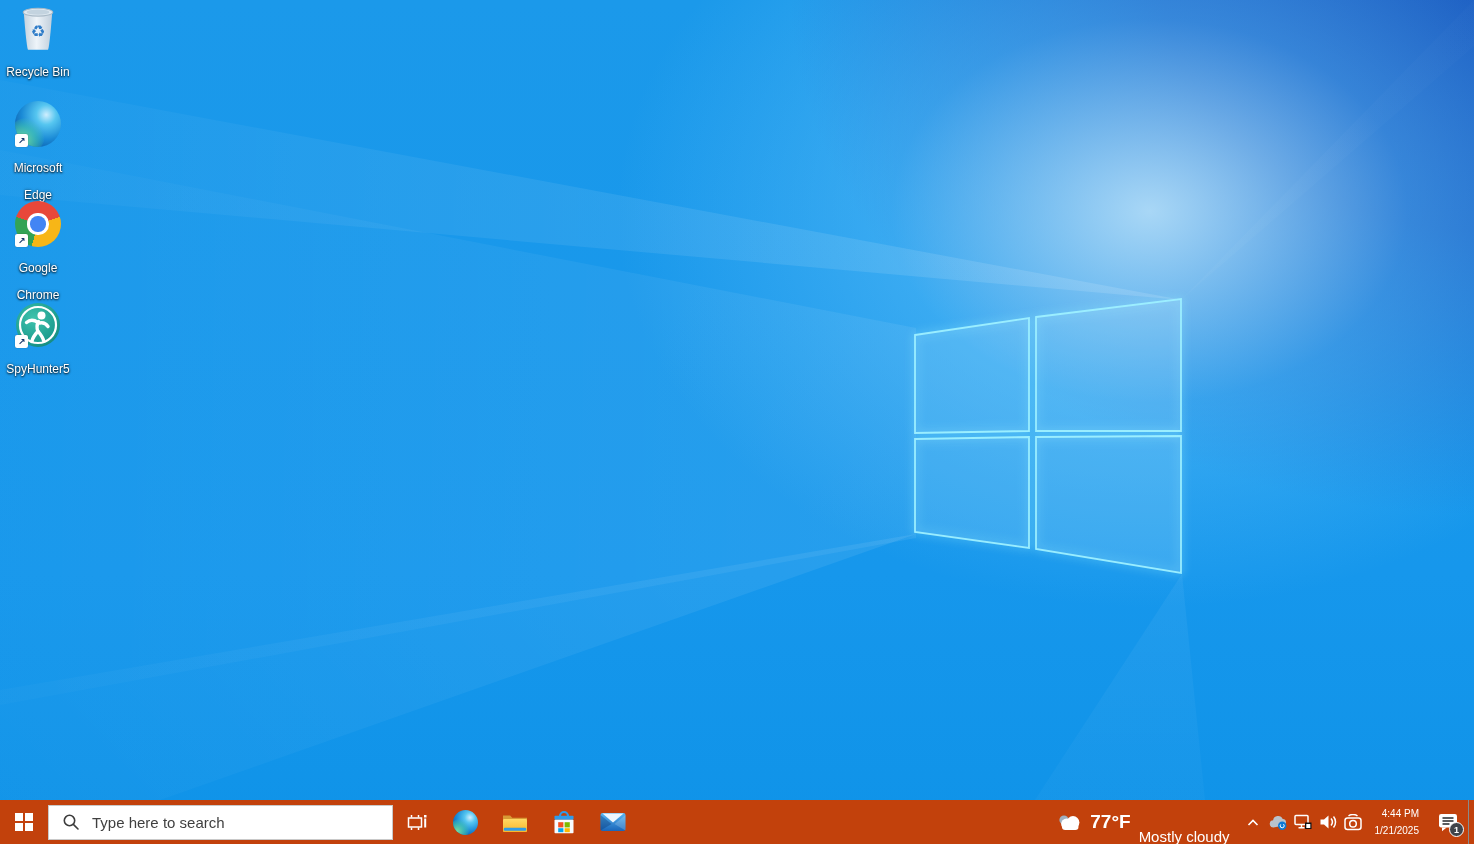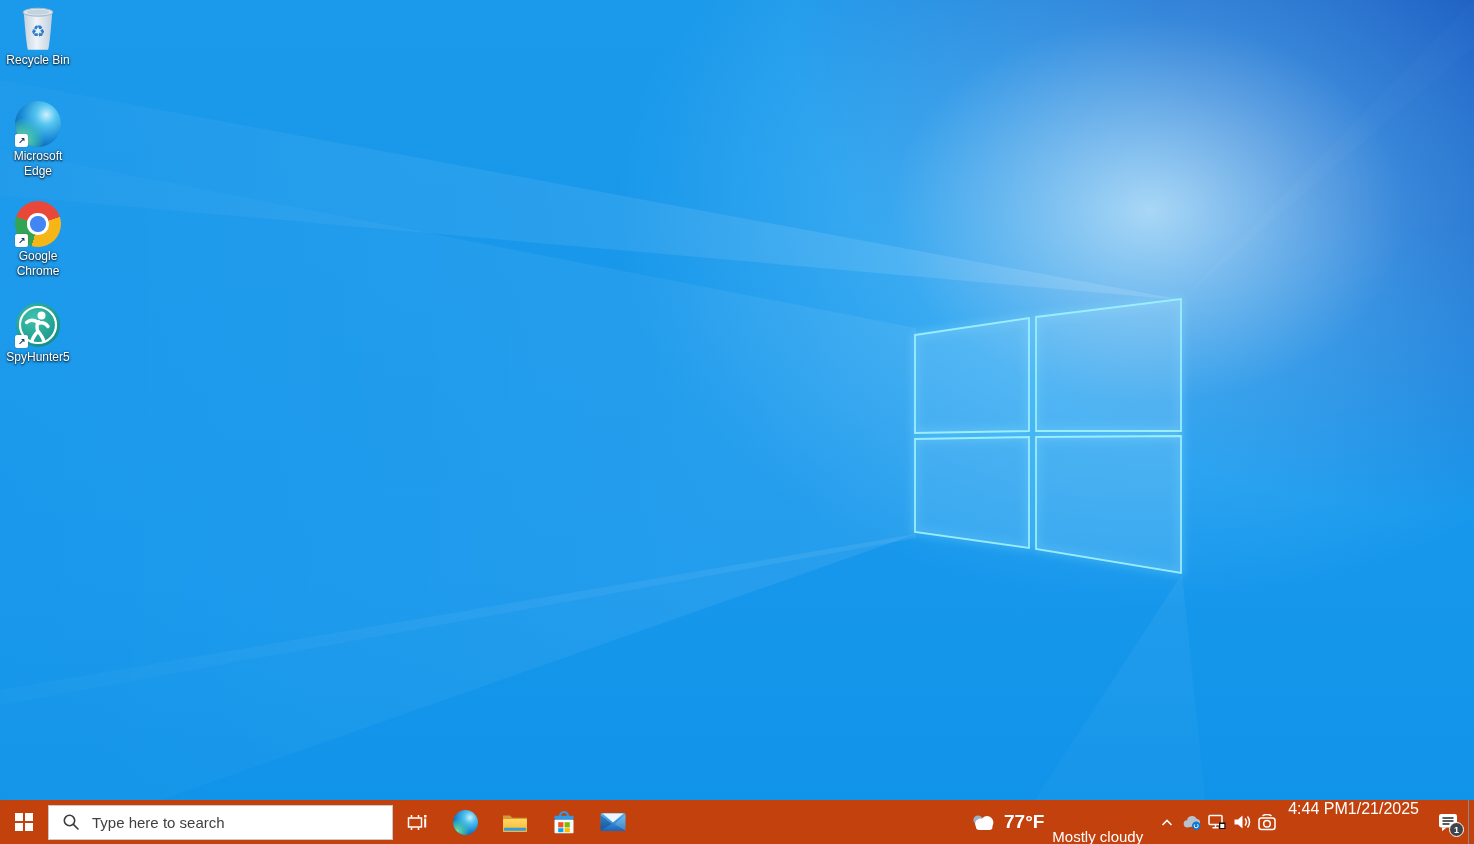--- a/index.html
+++ b/index.html
@@ -25,21 +25,21 @@
     background:linear-gradient(to right, rgba(255,255,255,0.10), rgba(255,255,255,0.01));}
   .win-wallpaper-logo{position:absolute;left:900px;top:292px;
     filter:drop-shadow(0 0 5px rgba(150,235,255,0.85));}
   .win-wallpaper-logo polygon{fill:rgba(235,250,255,0.10);stroke:#9ef0ff;stroke-opacity:.95;stroke-width:1.8;}
 
   
   .desk-icon{position:absolute;left:0;width:76px;display:flex;flex-direction:column;
     align-items:center;cursor:pointer;}
   .di-art{position:relative;width:48px;height:48px;display:flex;align-items:center;justify-content:center;}
   .di-label{color:#fff;font-size:12px;line-height:13px;text-align:center;
-    text-shadow:0 1px 2px rgba(0,0,0,.9),0 0 3px rgba(0,0,0,.55);margin-top:2px;}
+    text-shadow:0 1px 2px rgba(0,0,0,.9),0 0 3px rgba(0,0,0,.55);margin-top:14px;}
   .shortcut-badge{position:absolute;left:1px;bottom:1px;width:13px;height:13px;background:#fff;
     border-radius:2px;display:flex;align-items:center;justify-content:center;
     font-size:9px;font-weight:bold;color:#16366b;box-shadow:0 0 1px rgba(0,0,0,.5);}
   .ball{position:relative;border-radius:50%;overflow:hidden;
     background:radial-gradient(circle at 68% 30%, #cfeefe 0%, #56c6f0 22%, #1a8ad6 55%, #0b57a3 85%, #0a4f96 100%);}
   .ball::before{content:"";position:absolute;left:-12%;bottom:-14%;width:78%;height:78%;border-radius:50%;
     background:radial-gradient(circle at 35% 65%, rgba(120,230,160,0.95) 0%, rgba(70,205,170,0.55) 45%, rgba(70,205,170,0) 72%);}
   .ball-46{width:46px;height:46px;}
   .ball-25{width:25px;height:25px;}
   .chrome-ball{position:relative;width:46px;height:46px;border-radius:50%;
@@ -62,22 +62,22 @@
   .tb-search input{flex:1;border:none;outline:none;font-size:15px;color:#222;background:transparent;
     font-family:inherit;height:100%;}
   .tb-search input::placeholder{color:#3f3f3f;opacity:1;}
   .tb-btn{width:48px;}
   .tb-app{width:49px;}
   .tray{margin-left:auto;display:flex;align-items:stretch;}
   .tray-weather{display:flex;align-items:center;gap:8px;padding:0 11px;cursor:pointer;}
   .tray-weather .temp{font-size:19px;font-weight:bold;}
   .tray-weather .cond{font-size:15px;margin-top:28px;}
   .tray-ico{width:25px;}
-  .tray-clock{display:flex;justify-content:center;align-items:flex-start;
-    padding:0 9px;cursor:pointer;font-size:16px;line-height:17px;}
+  .tray-clock{display:flex;flex-direction:column;justify-content:center;align-items:flex-end;
+    padding:0 9px;cursor:pointer;font-size:10px;line-height:17px;}
   .tb-action{width:40px;position:relative;}
   .badge{position:absolute;right:4px;bottom:7px;width:15px;height:15px;border-radius:50%;
     background:#3f434a;border:1.5px solid #fff;box-sizing:border-box;
     display:flex;align-items:center;justify-content:center;font-size:9px;font-weight:bold;color:#fff;}
   .show-desktop{width:5px;border-left:1px solid #8a8a8a;cursor:pointer;}
 </style>
 </head>
 <body>
 
 <div class="screen">

